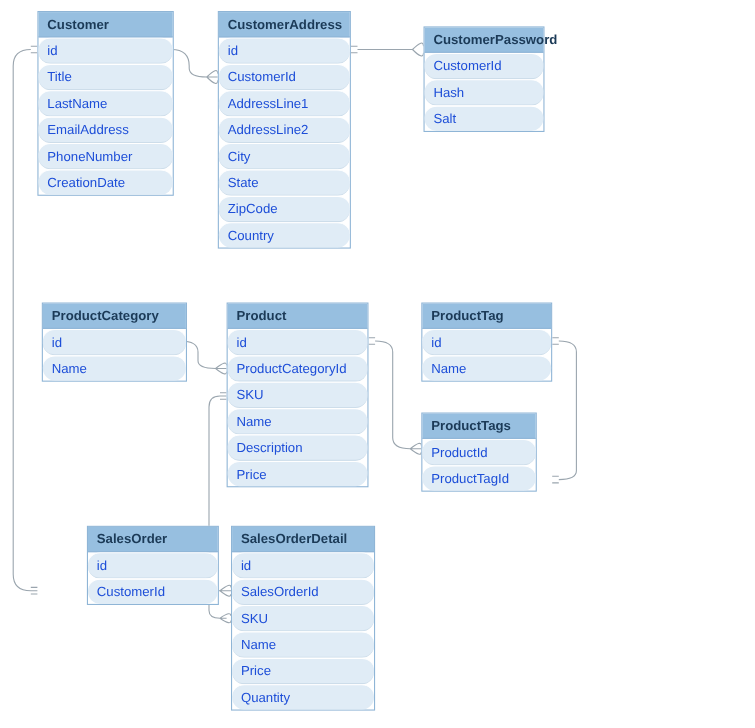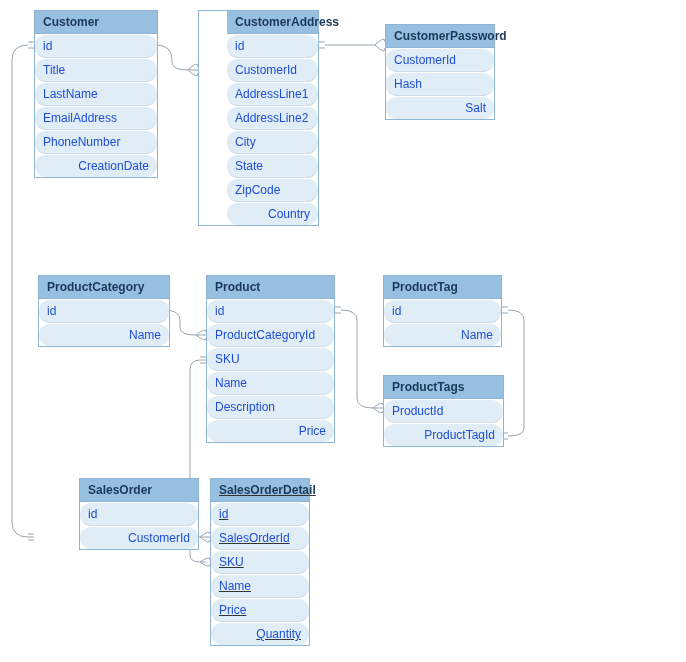--- a/index.html
+++ b/index.html
@@ -27,21 +27,21 @@
     border-bottom: 1px solid #8fb5d6;
   }
   .table .row {
     background: #e0ecf6;
     padding: 4px 8px;
     border-top: 1px solid #fff;
     border-bottom: 1px solid #cdddea;
     color: #1d4ed8;
     border-radius: 11px;
   }
-  .table .row:last-child { border-bottom: none; text-align: right; }
+  .table .row:last-child { border-bottom: none; }
   svg.links {
     position: absolute;
     left: 0; top: 0;
     width: 686px; height: 662px;
     pointer-events: none;
   }
   svg.links path {
     fill: none;
     stroke: #9aa5ae;
     stroke-width: 1;
@@ -72,21 +72,21 @@
 <div class="table" style="left:34px;top:10px;width:124px;">
   <div class="hdr">Customer</div>
   <div class="row">id</div>
   <div class="row">Title</div>
   <div class="row">LastName</div>
   <div class="row">EmailAddress</div>
   <div class="row">PhoneNumber</div>
   <div class="row">CreationDate</div>
 </div>
 
-<div class="table" style="left:198px;top:10px;width:121px;padding-left:28px;">
+<div class="table" style="left:198px;top:10px;width:121px;">
   <div class="hdr">CustomerAddress</div>
   <div class="row">id</div>
   <div class="row">CustomerId</div>
   <div class="row">AddressLine1</div>
   <div class="row">AddressLine2</div>
   <div class="row">City</div>
   <div class="row">State</div>
   <div class="row">ZipCode</div>
   <div class="row">Country</div>
 </div>
@@ -113,33 +113,33 @@
   <div class="row">Description</div>
   <div class="row">Price</div>
 </div>
 
 <div class="table" style="left:383px;top:275px;width:119px;">
   <div class="hdr">ProductTag</div>
   <div class="row">id</div>
   <div class="row">Name</div>
 </div>
 
-<div class="table" style="left:383px;top:375px;width:121px;">
+<div class="table" style="left:383px;top:375px;width:105px;">
   <div class="hdr">ProductTags</div>
   <div class="row">ProductId</div>
   <div class="row">ProductTagId</div>
 </div>
 
 <div class="table" style="left:42px;top:478px;width:120px;margin-left:37px;">
   <div class="hdr">SalesOrder</div>
   <div class="row">id</div>
   <div class="row">CustomerId</div>
 </div>
 
-<div class="table" style="left:210px;top:478px;width:100px;text-decoration:underline;">
+<div class="table" style="left:210px;top:478px;width:131px;">
   <div class="hdr">SalesOrderDetail</div>
   <div class="row">id</div>
   <div class="row">SalesOrderId</div>
   <div class="row">SKU</div>
   <div class="row">Name</div>
   <div class="row">Price</div>
   <div class="row">Quantity</div>
 </div>
 
 </body></html>

